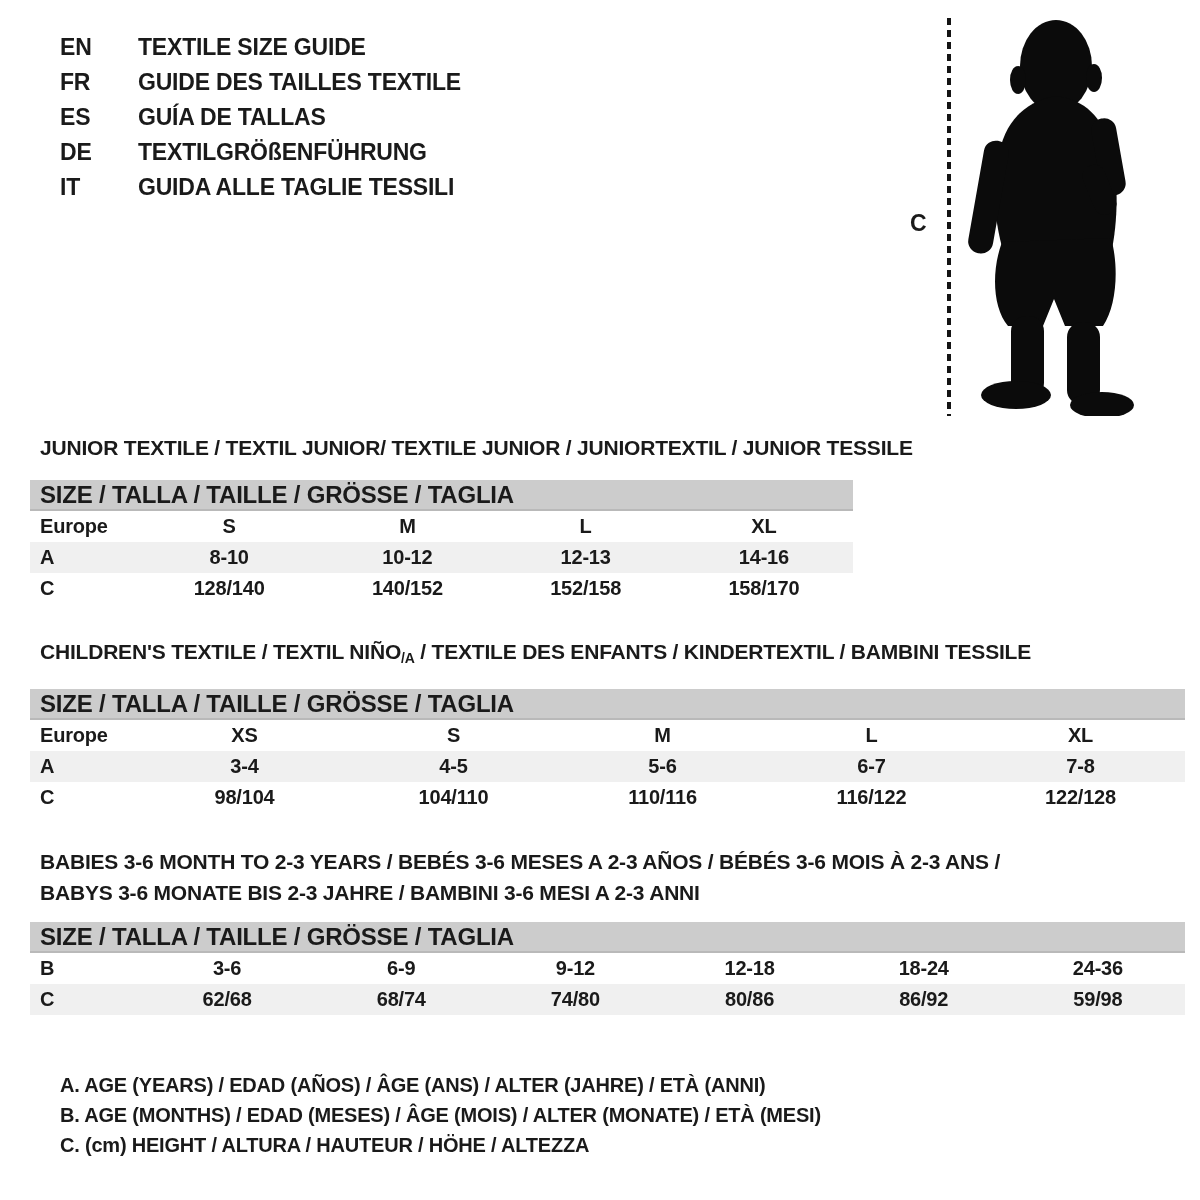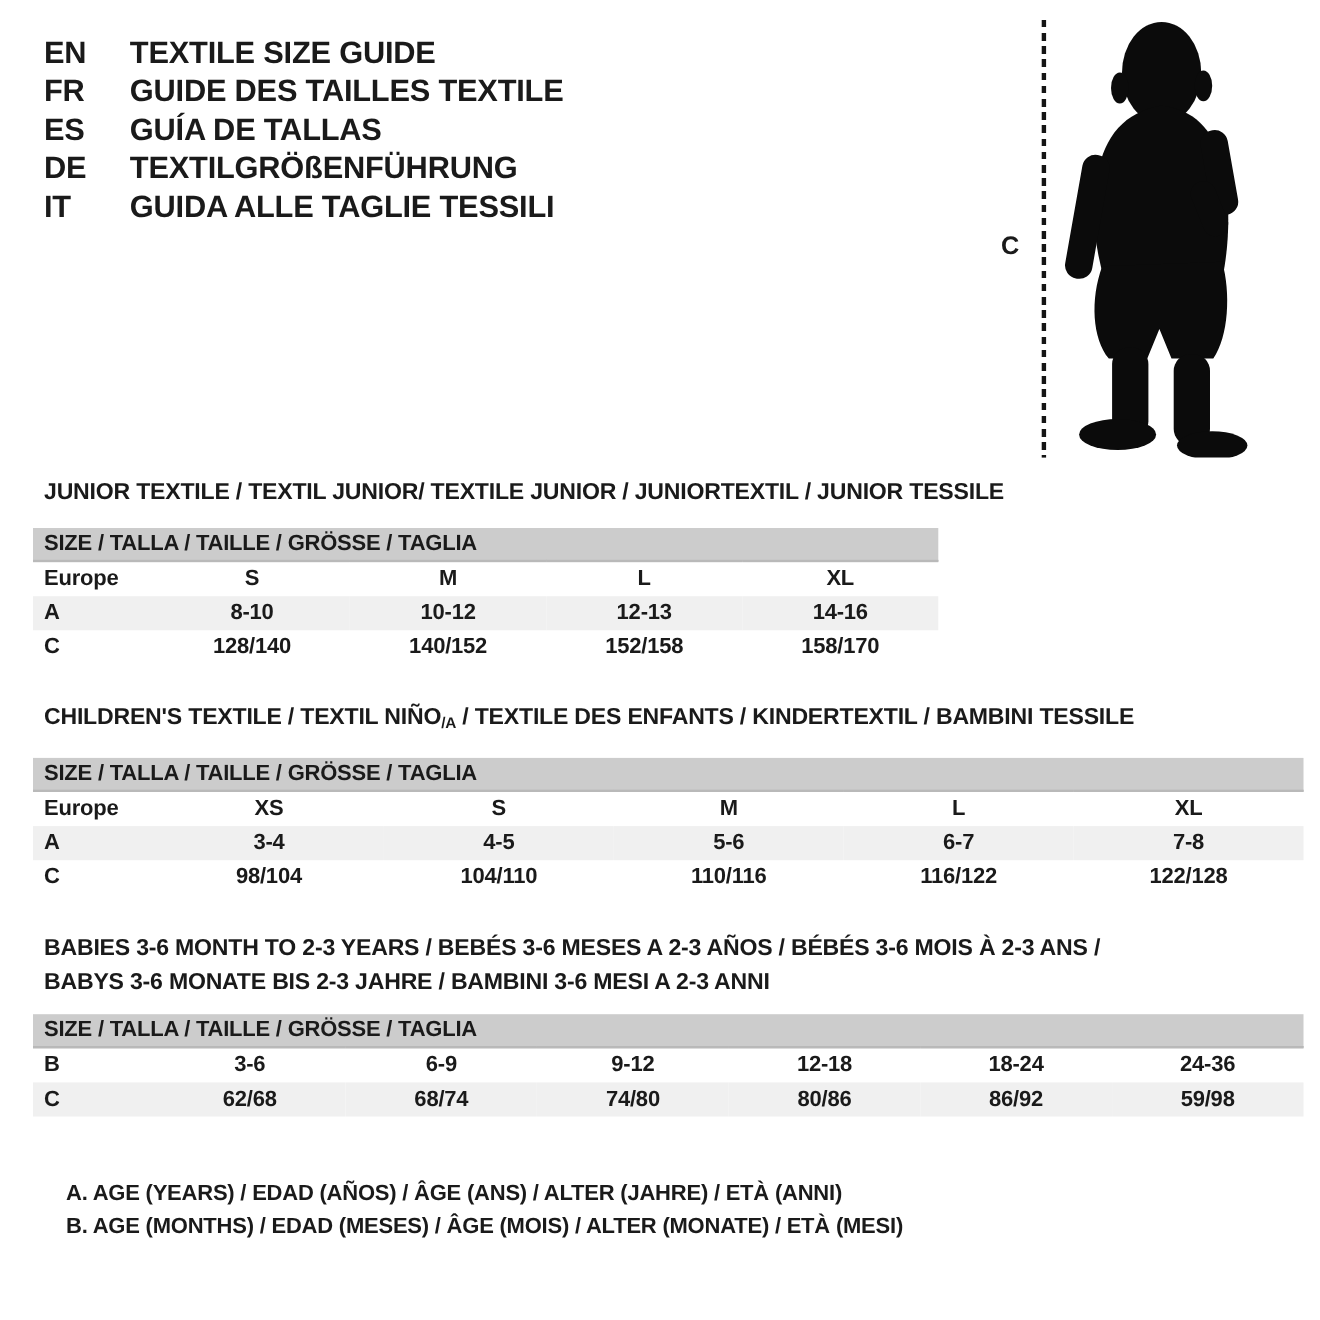--- a/index.html
+++ b/index.html
@@ -8,38 +8,38 @@
     width:1200px;height:1200px;
     background:#ffffff;
     font-family:"Liberation Sans", sans-serif;
     font-weight:bold;
     color:#1a1a1a;
     letter-spacing:-0.2px;
     overflow:hidden;
   }
   
   .lang-block{position:absolute;left:40px;top:30px;}
-  .lang-row{display:flex;height:35px;line-height:35px;font-size:28px;}
+  .lang-row{display:flex;height:35px;line-height:35px;font-size:23px;margin-left:20px;}
   .lang-code{width:78px;}
   .lang-label{white-space:nowrap;}
   
   .figure{position:absolute;left:900px;top:0;width:300px;height:430px;}
   .measure-line{
     position:absolute;left:47px;top:18px;width:4px;height:398px;
     background:repeating-linear-gradient(to bottom,#141414 0 7px,transparent 7px 12px);
   }
   .measure-label{position:absolute;left:10px;top:210px;font-size:23px;}
   .silhouette{position:absolute;left:64px;top:16px;}
   
   .section-title{position:absolute;left:40px;font-size:21px;white-space:nowrap;}
   .sub-a{font-size:14px;vertical-align:-4px;}
   .table-wrap{position:absolute;left:30px;}
   table.size-table{border-collapse:collapse;table-layout:fixed;width:100%;}
   table.size-table th{
-    background:#cccccc;text-align:left;font-size:20px;
+    background:#cccccc;text-align:left;font-size:24px;
     height:29px;padding:0 0 0 10px;font-weight:bold;
     border-bottom:2px solid #b9b9b9;white-space:nowrap;
   }
   table.size-table td{
     height:31px;font-size:20px;text-align:center;padding:0;white-space:nowrap;
   }
   table.size-table td:first-child{text-align:left;padding-left:10px;}
   table.size-table tbody tr:nth-child(even){background:#f0f0f0;}
   
   .legend{position:absolute;left:40px;top:1070px;font-size:20px;margin-left:20px;}
@@ -217,15 +217,16 @@
           <td>86/92</td>
           <td>59/98</td>
         </tr>
       </tbody>
     </table>
   </div>
 
   <div class="legend">
     <div class="legend-line">A. AGE (YEARS) / EDAD (AÑOS) / ÂGE (ANS) / ALTER (JAHRE) / ETÀ (ANNI)</div>
     <div class="legend-line">B. AGE (MONTHS) / EDAD (MESES) / ÂGE (MOIS) / ALTER (MONATE) / ETÀ (MESI)</div>
+    <div class="legend-line">C. (cm) HEIGHT / ALTURA / HAUTEUR / HÖHE / ALTEZZA</div>
   </div>
 
 </div>
 
 </body></html>

